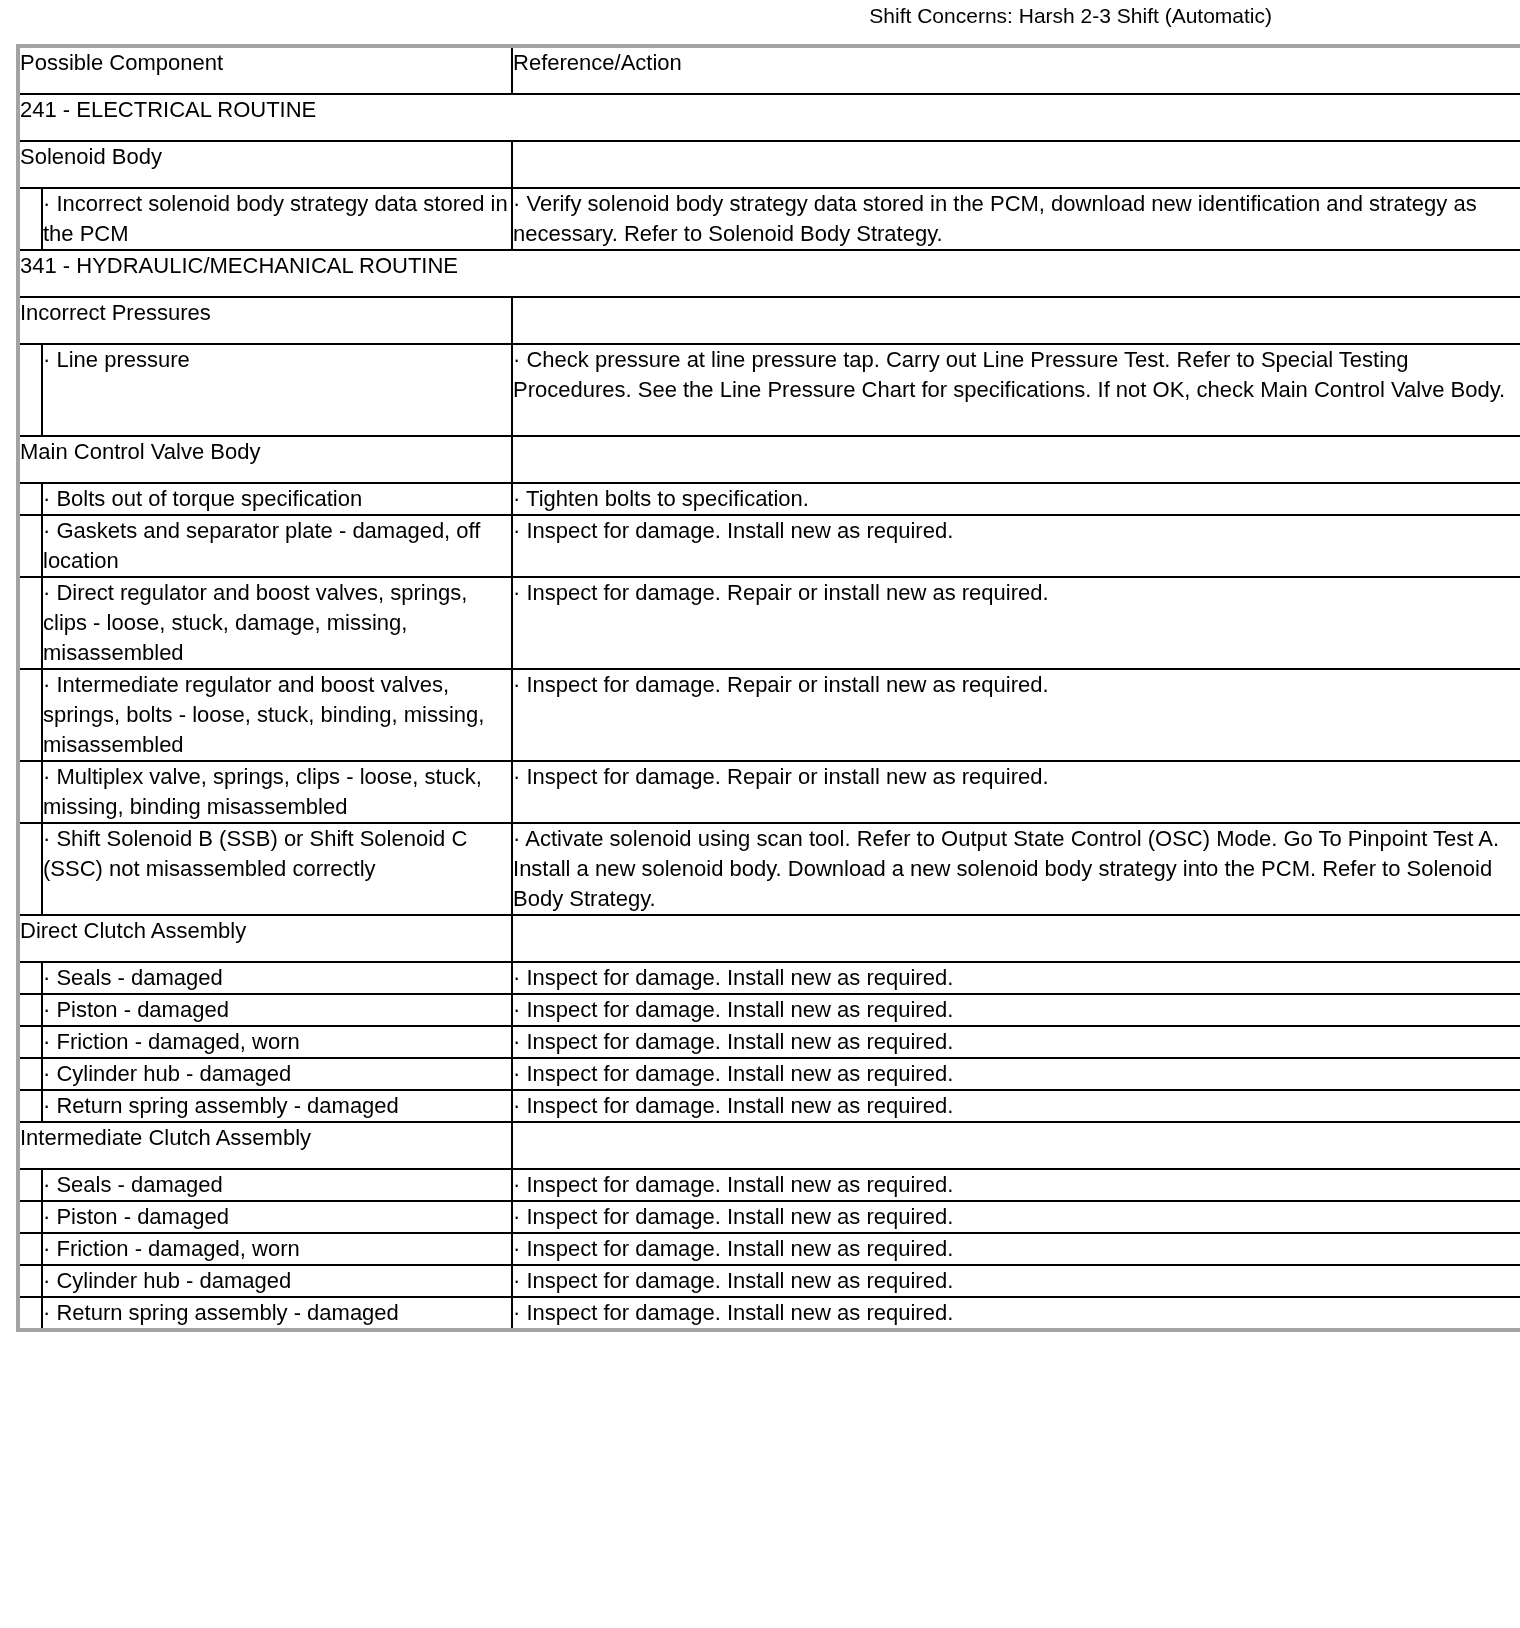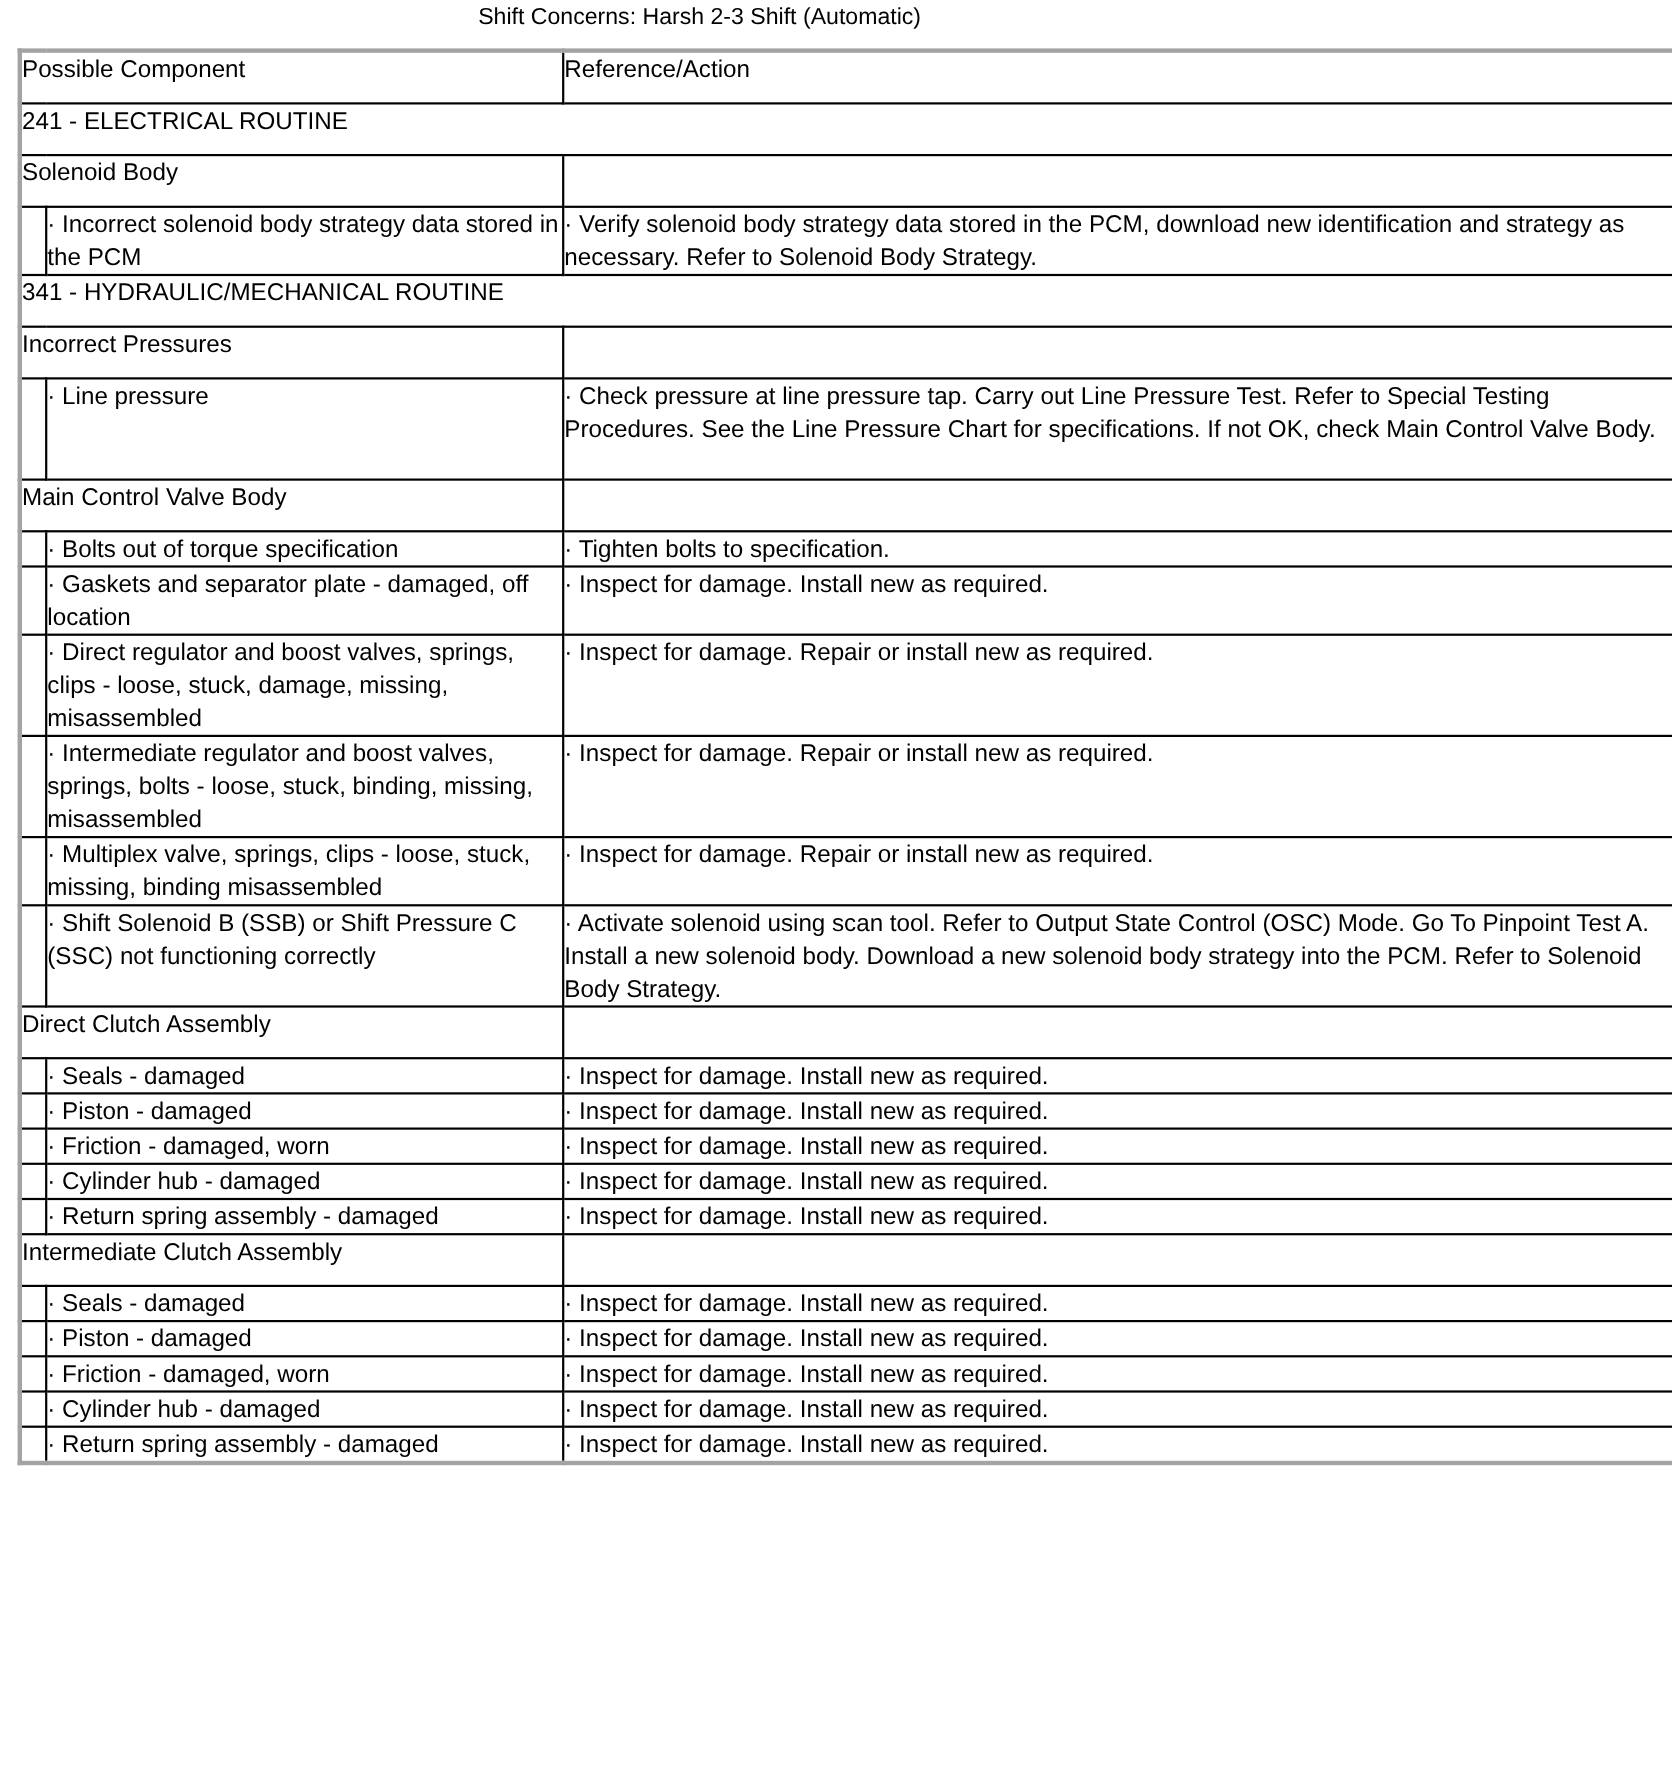--- a/index.html
+++ b/index.html
@@ -1,21 +1,21 @@
 <!DOCTYPE html>
 <html><head>
 <meta charset="utf-8">
 <style>
   html, body { margin: 0; padding: 0; background: #ffffff; }
   body {
     width: 1520px; height: 1628px; position: relative; overflow: hidden;
     font-family: "Liberation Sans", "DejaVu Sans", sans-serif; color: #000;
   }
   .title {
-    position: absolute; top: 2px; left: 0; width: 1272px; text-align: center;
+    position: absolute; top: 2px; left: 0; width: 1272px; text-align: right;
     font-size: 21px; line-height: 28px;
   }
   table.main {
     position: absolute; top: 44px; left: 16px;
     width: 1509px; border-collapse: collapse;
     border: 4px solid #a3a3a3; table-layout: fixed;
   }
   table.main td, table.main th {
     border: 2px solid #000; padding: 0; vertical-align: top;
     font-size: 22px; line-height: 30px; font-weight: normal; text-align: left;
@@ -103,21 +103,21 @@
       <td class="comp">· Intermediate regulator and boost valves, springs, bolts - loose, stuck, binding, missing, misassembled</td>
       <td class="ref">· Inspect for damage. Repair or install new as required.</td>
     </tr>
     <tr class="h2">
       <td class="indent"></td>
       <td class="comp">· Multiplex valve, springs, clips - loose, stuck, missing, binding misassembled</td>
       <td class="ref">· Inspect for damage. Repair or install new as required.</td>
     </tr>
     <tr class="h3">
       <td class="indent"></td>
-      <td class="comp">· Shift Solenoid B (SSB) or Shift Pressure C (SSC) not functioning correctly</td>
+      <td class="comp">· Shift Solenoid B (SSB) or Shift Solenoid C (SSC) not misassembled correctly</td>
       <td class="ref">· Activate solenoid using scan tool. Refer to Output State Control (OSC) Mode. Go To Pinpoint Test A. Install a new solenoid body. Download a new solenoid body strategy into the PCM. Refer to Solenoid Body Strategy.</td>
     </tr>
 
     <tr>
       <td class="group" colspan="2">Direct Clutch Assembly</td>
       <td class="groupref"></td>
     </tr>
     <tr class="h1">
       <td class="indent"></td>
       <td class="comp">· Seals - damaged</td>

